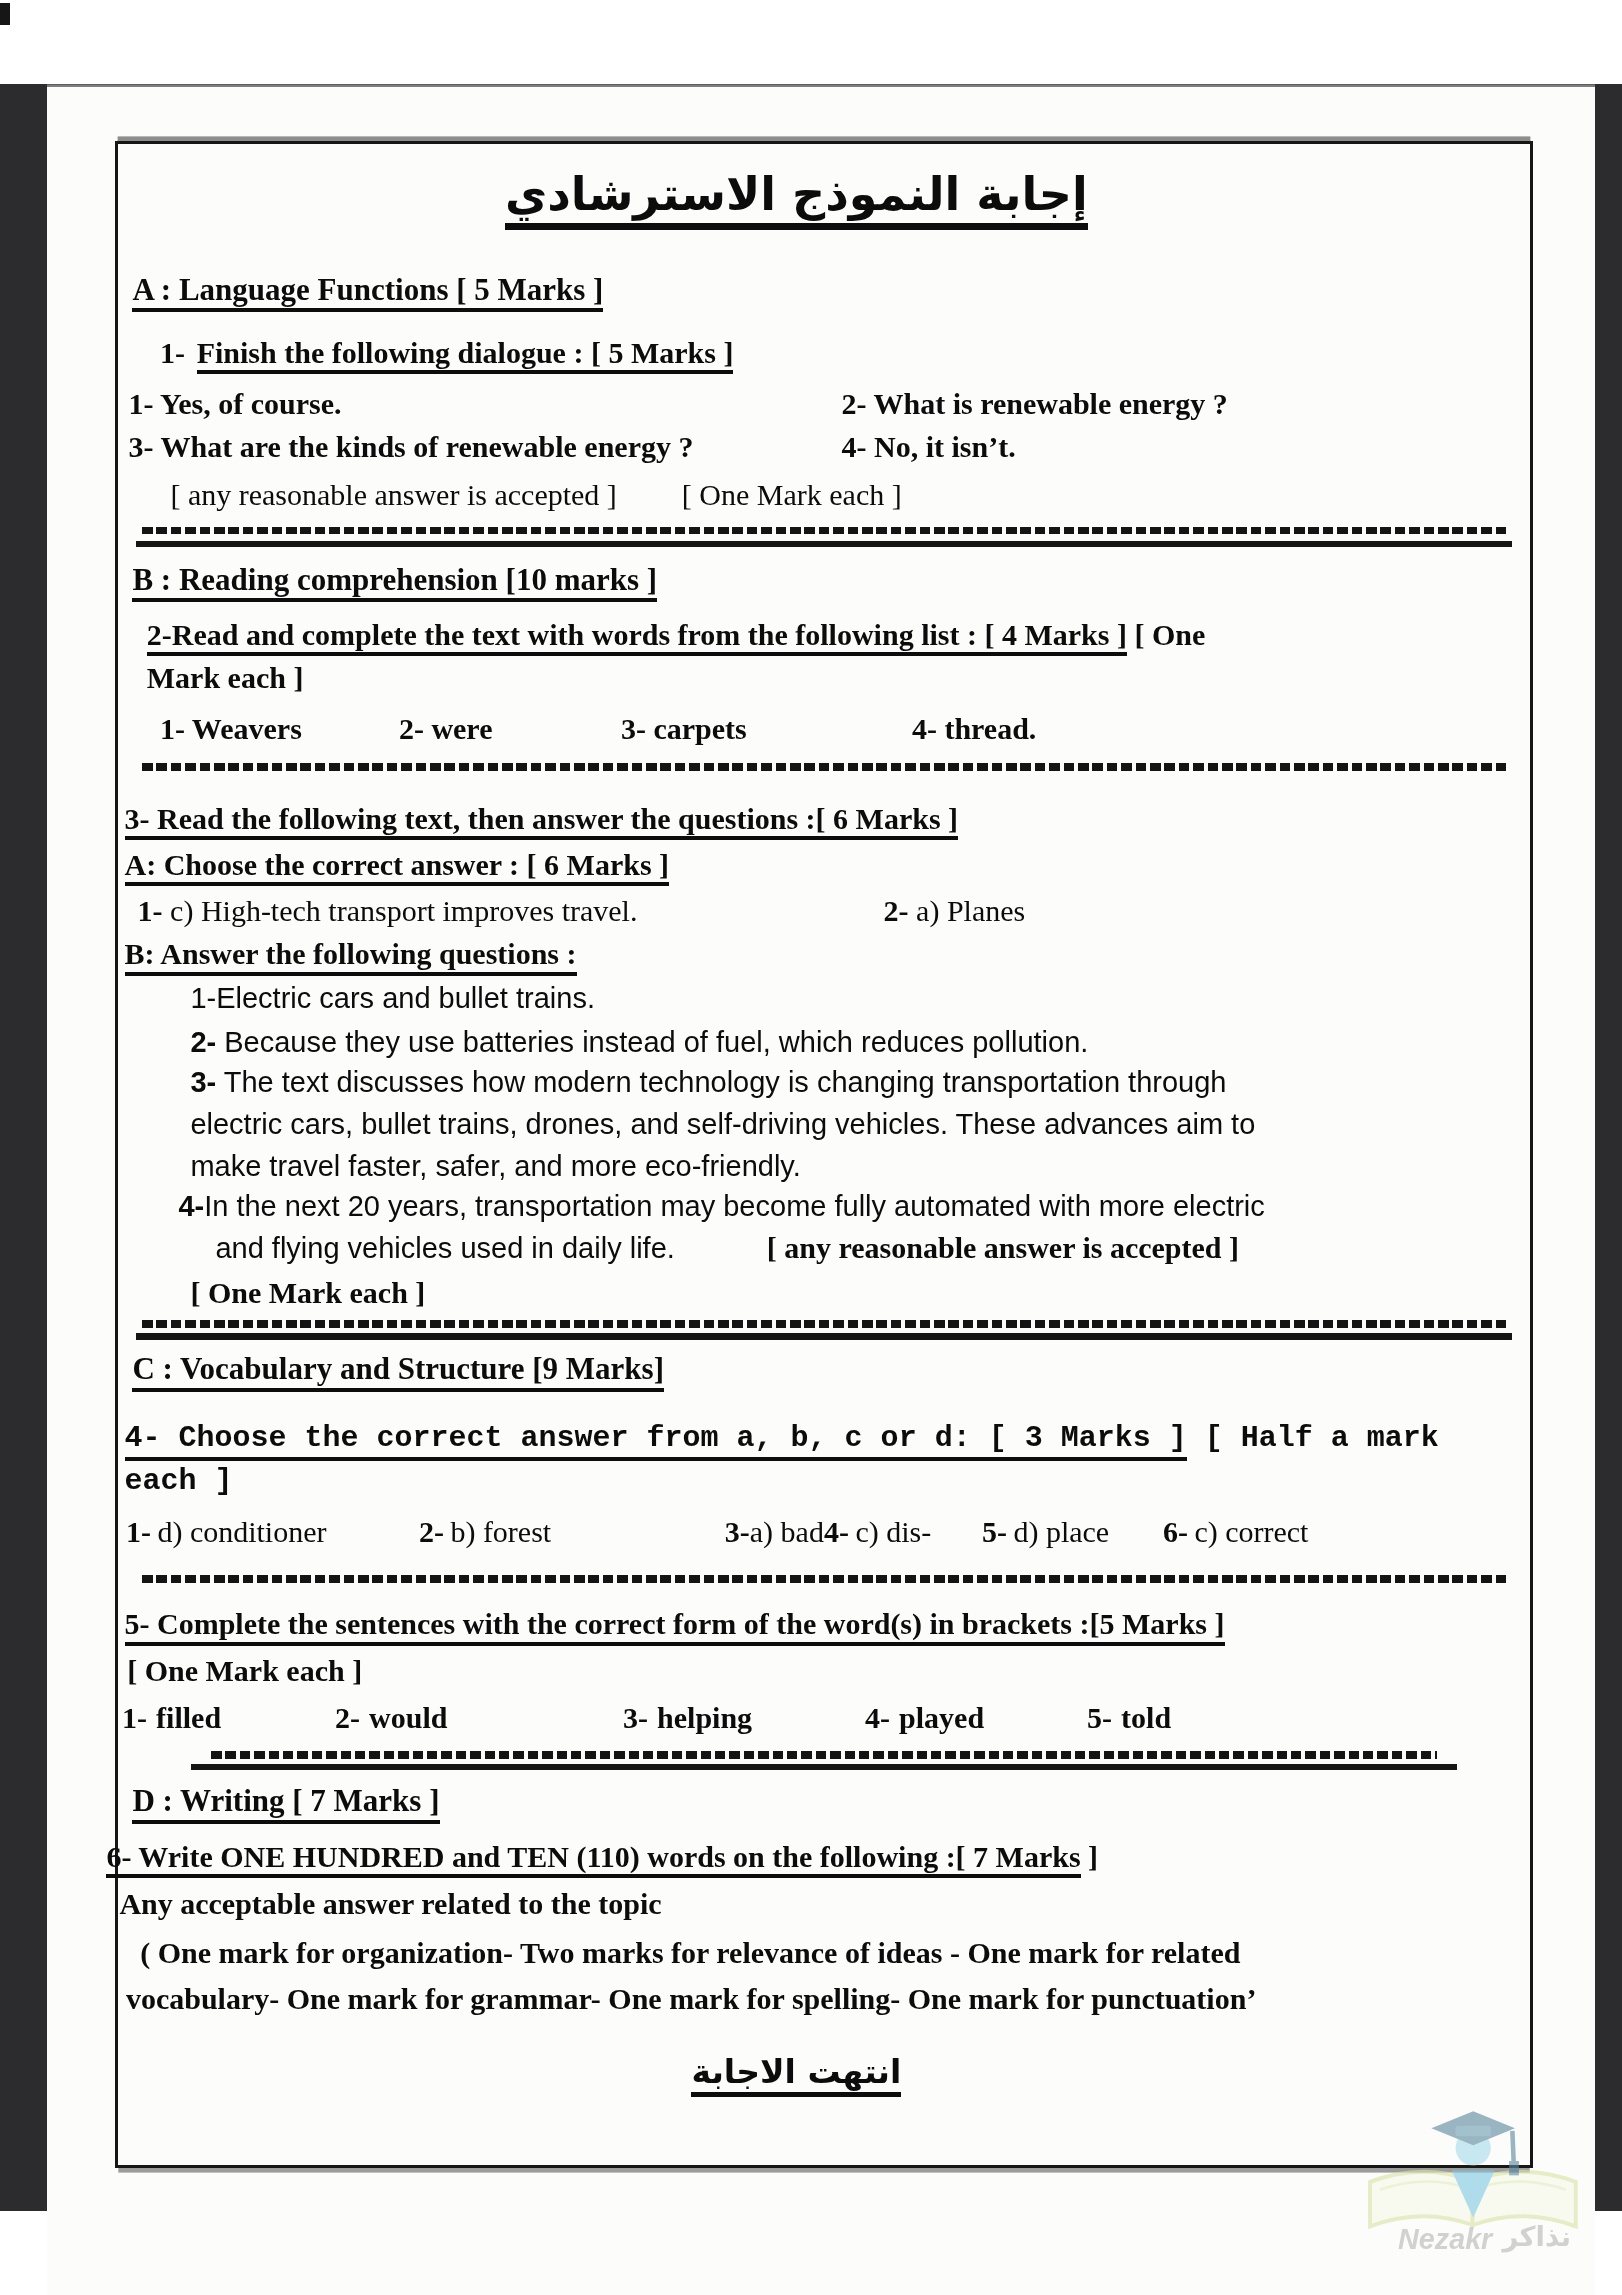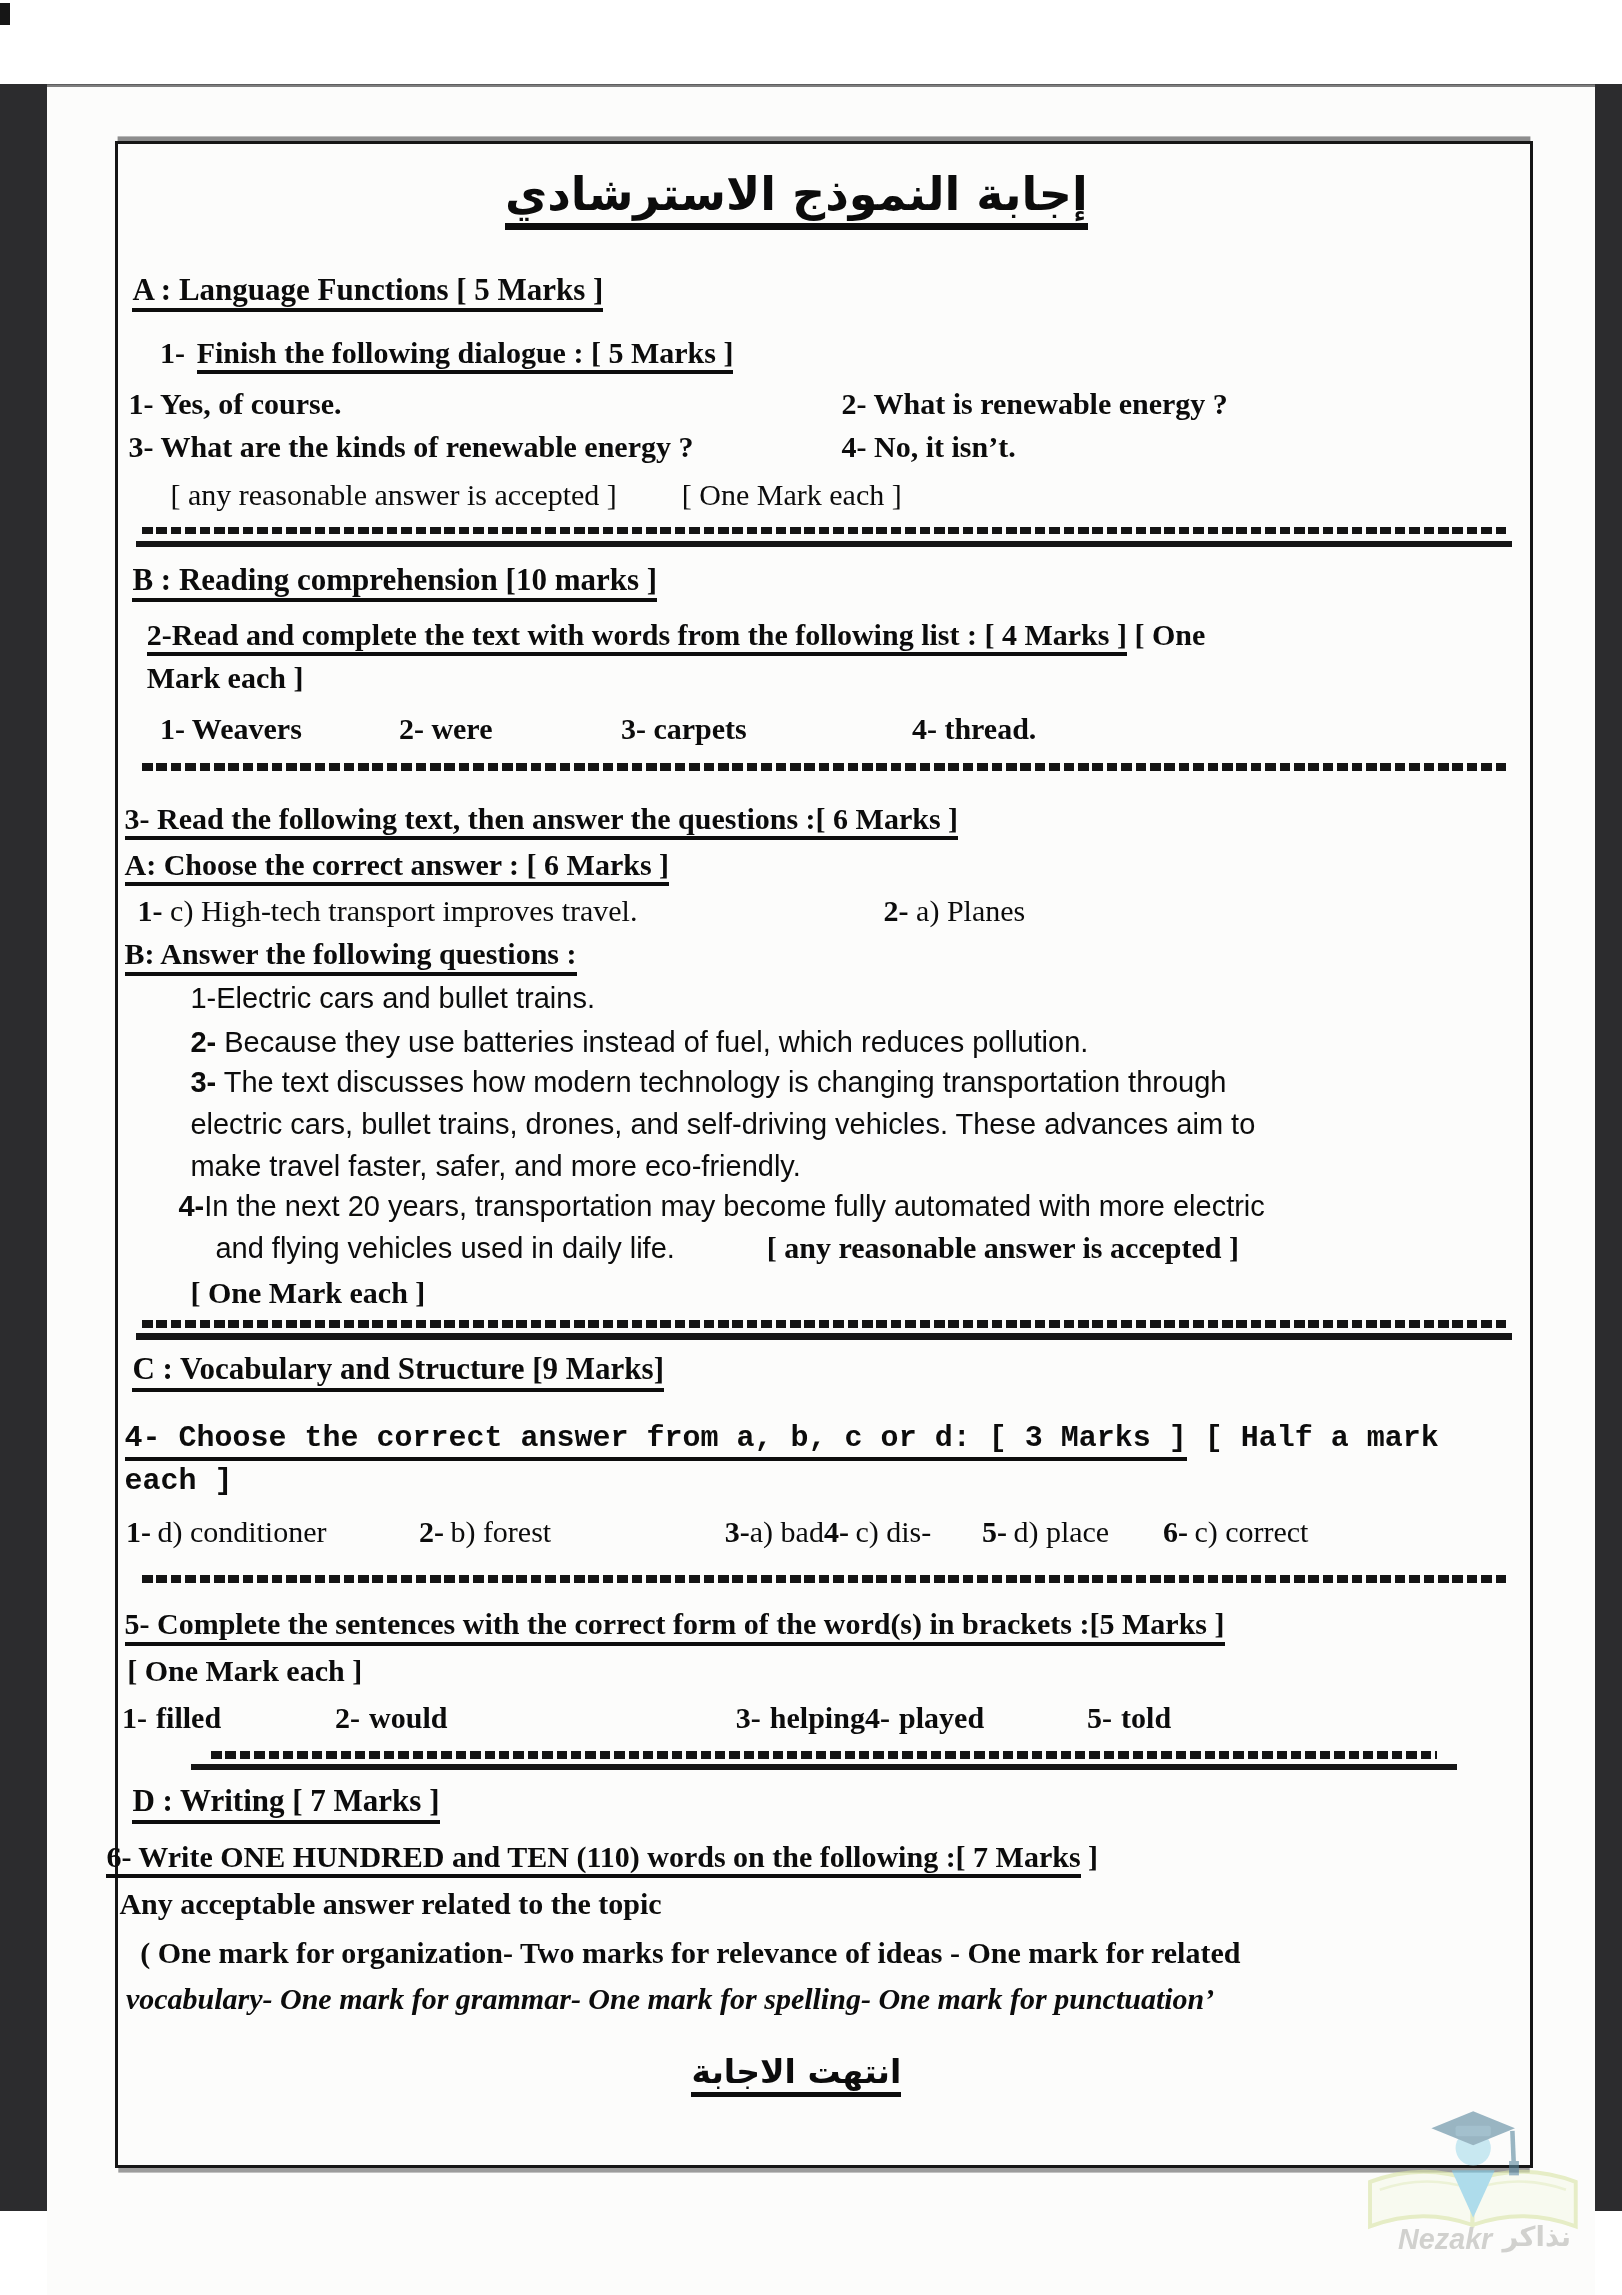--- a/index.html
+++ b/index.html
@@ -76,27 +76,27 @@
 
   .q4-line { margin-top:25px; margin-left:-7.9px; font-weight:700;font-family:Liberation Mono, monospace; }
   .row-q4 { display:flex; margin-top:6.5px; margin-left:-6.5px; }
   .row-q4 .i1 { width:293px; } .row-q4 .i2 { width:219px; } .row-q4 .i3 { width:186px;text-align:right; }
   .row-q4 .i4 { width:158px; } .row-q4 .i5 { width:181px; }
   .row-q4 .num { margin-right:6.5px; } .row-q4 .tight .num { margin-right:0; }
 
   .q5-head { margin-top:19.6px; margin-left:-7.9px; font-weight:700; }
   .onemark-c { margin-top:3.9px; margin-left:-5.2px; font-weight:700; }
   .row-q5 { display:flex; margin-top:3.9px; margin-left:-10.5px; font-weight:700; }
-  .row-q5 .i1 { width:213px; } .row-q5 .i2 { width:288px; } .row-q5 .i3 { width:242px;text-align:right; } .row-q5 .i4 { width:222px; }
+  .row-q5 .i1 { width:213px; } .row-q5 .i2 { width:288px; } .row-q5 .i3 { width:242px; } .row-q5 .i4 { width:222px; }
   .row-q5 .num { margin-right:9.2px; }
 
   .q6-line { margin-top:10.5px; margin-left:-26px; font-weight:700; }
   .d-note1 { margin-top:3.9px; margin-left:-13px; font-weight:700; }
   .d-note2 { margin-top:5.2px; margin-left:7.9px; font-weight:700; line-height:46px; }
-  .d-note2 .l2 { margin-left:-14.4px;font-style:italic; }
+  .d-note2 .l2 { margin-left:-14.4px; }
   .d-note3 { margin-top:3.9px; margin-left:-7.9px; font-weight:700; }
 
   .footer-ar {
     margin-top:22px; text-align:center; width:1328px;
     font-family:"DejaVu Sans", sans-serif; font-weight:700;
     font-size:33px; line-height:55px; direction:rtl;
   }
   .footer-ar .u { border-bottom:5.9px solid #0d0d0d; padding-bottom:1.3px; }
 
   .watermark { position:absolute; left:1360px; top:2097px; width:229px; height:160px; opacity:0.62; }

